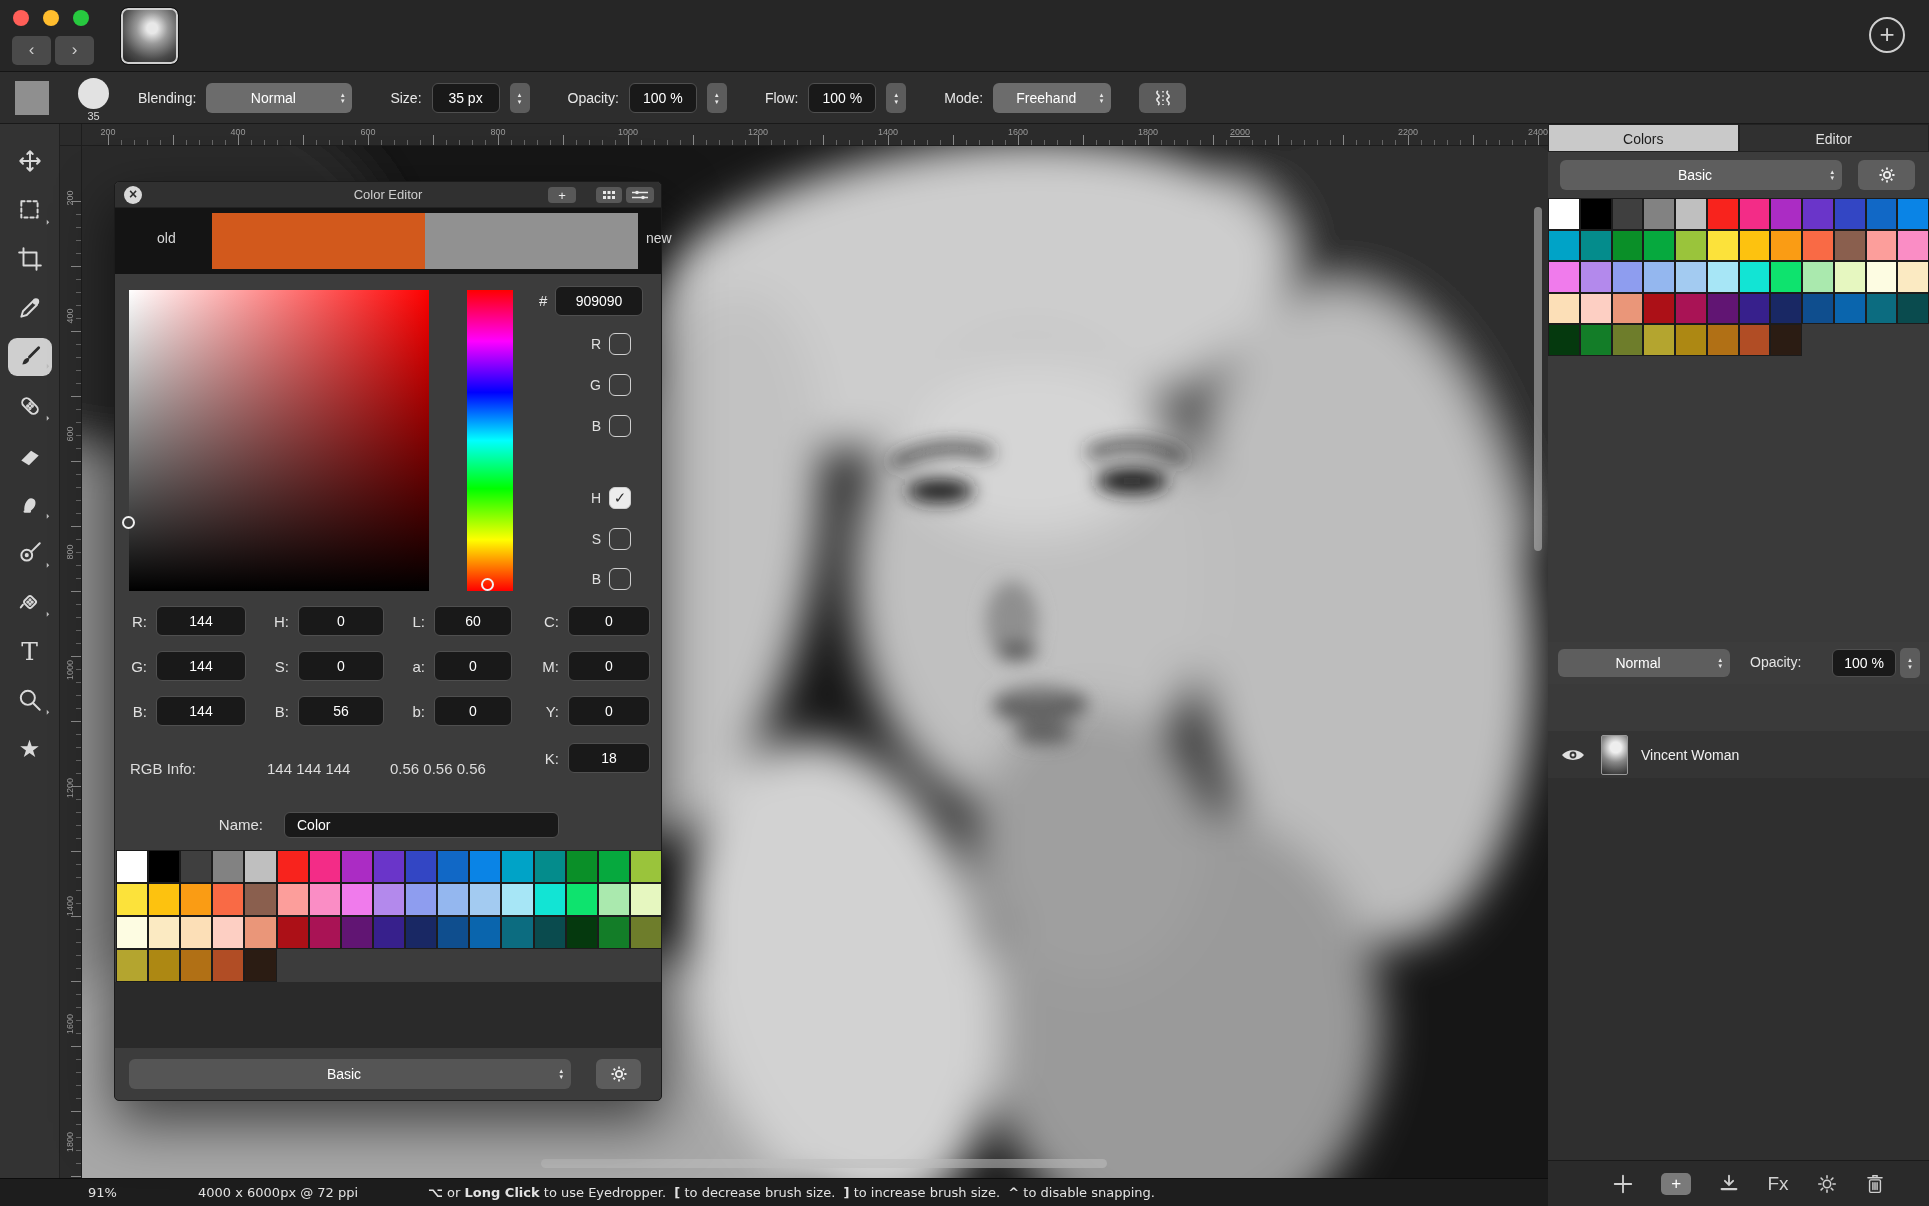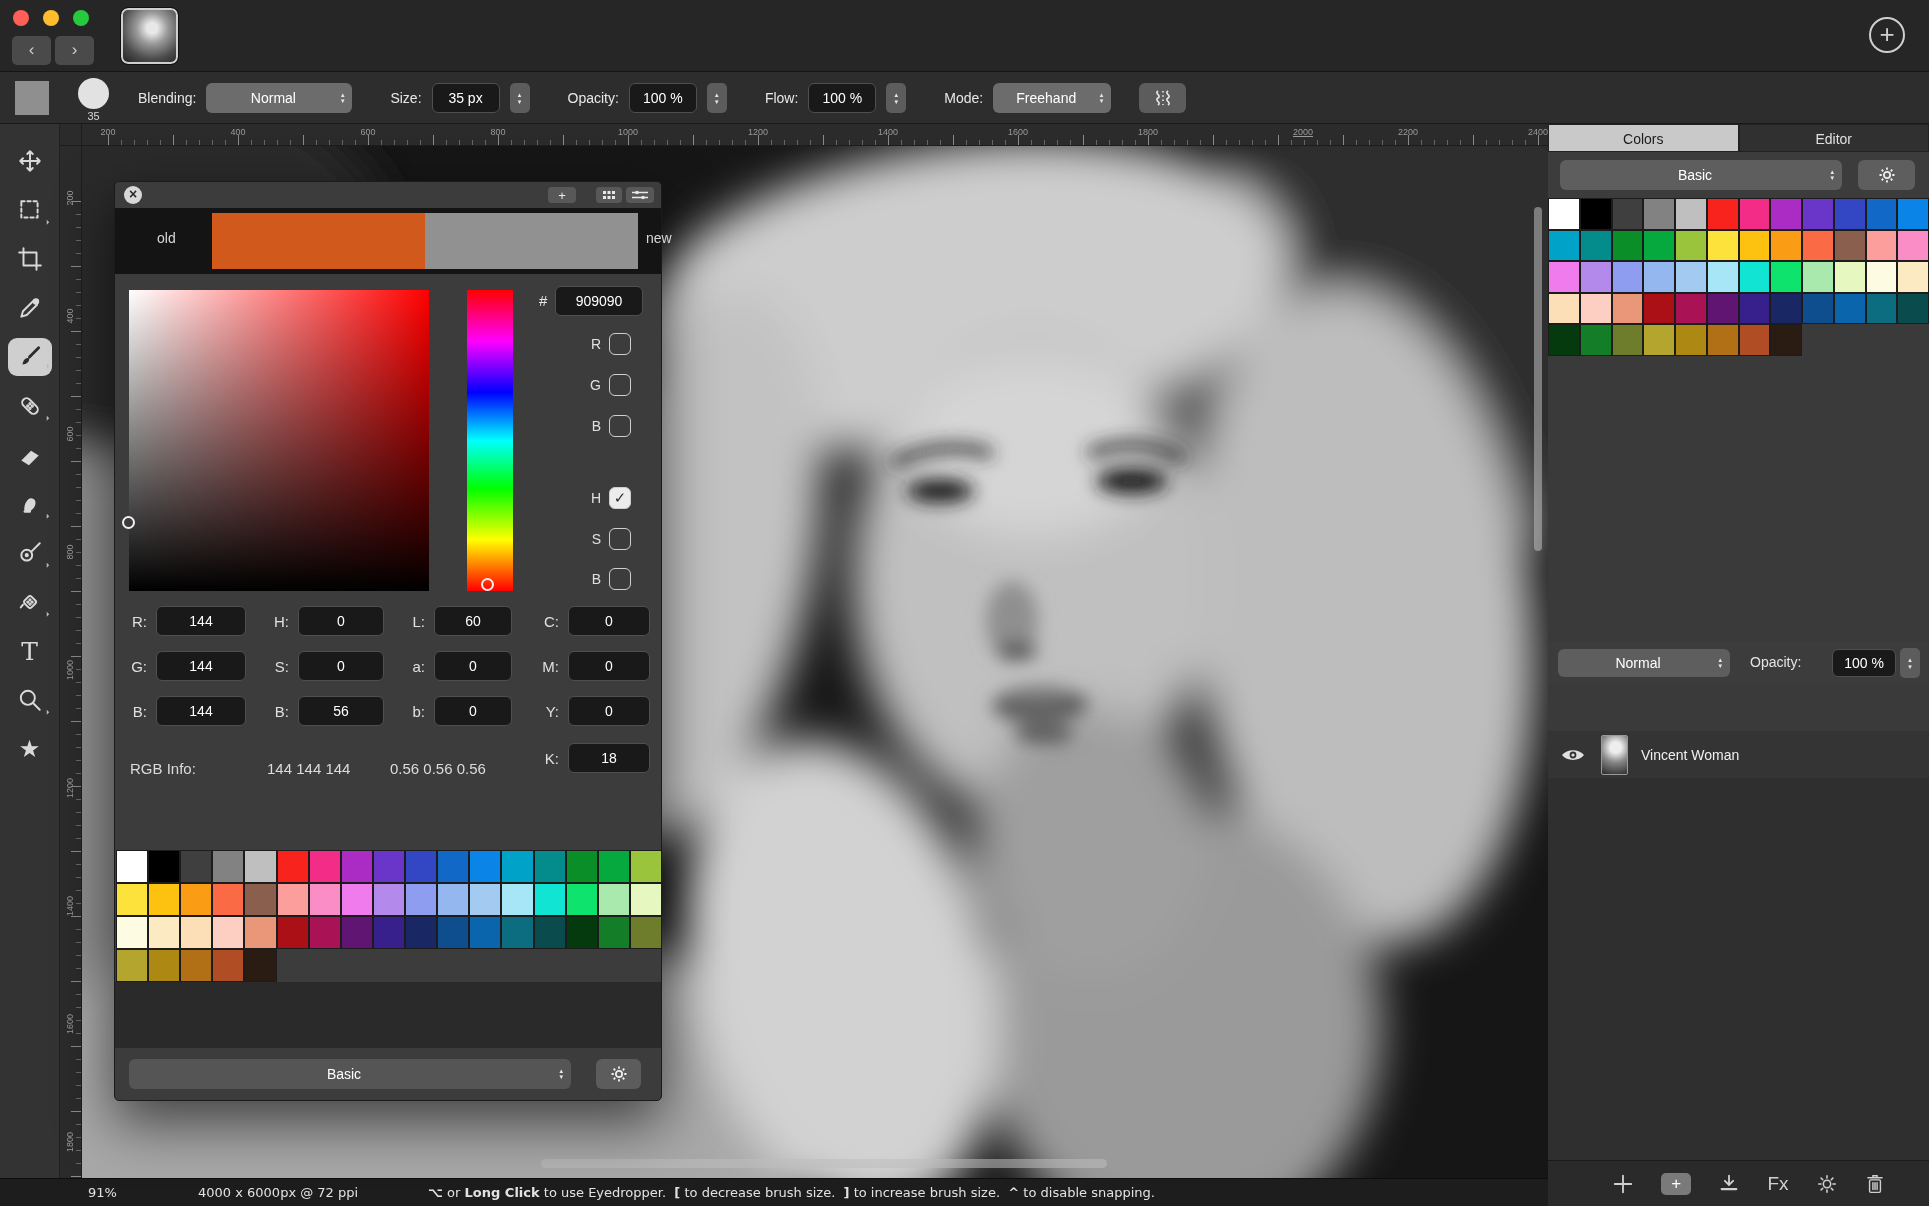--- a/index.html
+++ b/index.html
@@ -290,21 +290,21 @@
   <div class="ruler-top">
       <span class="rlabel" style="left: 33px;">200</span>
       <span class="rlabel" style="left: 163px;">400</span>
       <span class="rlabel" style="left: 293px;">600</span>
       <span class="rlabel" style="left: 423px;">800</span>
       <span class="rlabel" style="left: 553px;">1000</span>
       <span class="rlabel" style="left: 683px;">1200</span>
       <span class="rlabel" style="left: 813px;">1400</span>
       <span class="rlabel" style="left: 943px;">1600</span>
       <span class="rlabel" style="left: 1073px;">1800</span>
-      <span class="rlabel" style="left: 1228px; text-decoration: underline;">2000</span>
+      <span class="rlabel" style="left: 1165px; text-decoration: underline;">2000</span>
       <span class="rlabel" style="left: 1333px;">2200</span>
       <span class="rlabel" style="left: 1463px;">2400</span>
     </div>
   <div class="ruler-left">
       <span class="rlabel v" style="top: 47px;">200</span>
       <span class="rlabel v" style="top: 165px;">400</span>
       <span class="rlabel v" style="top: 283px;">600</span>
       <span class="rlabel v" style="top: 401px;">800</span>
       <span class="rlabel v" style="top: 519px;">1000</span>
       <span class="rlabel v" style="top: 637px;">1200</span>
@@ -348,20 +348,23 @@
         <ellipse cx="958" cy="560" rx="48" ry="20" fill="#777"></ellipse>
         <path d="M915 558 q45 16 88 -4" stroke="#2d2d2d" stroke-width="7" fill="none"></path>
         <ellipse cx="962" cy="588" rx="30" ry="10" fill="#5c5c5c"></ellipse>
       </g>
     </svg>
     <div class="hscroll"></div>
     <div class="vscroll"></div>
   </div>
 
   <div class="dlg">
+    <div class="dlg-title">
+      <div class="ttl">Color Editor</div>
+    </div>
     <div class="dlg-close">×</div>
     <div class="hdr-btn" style="left:433px; width:28px">+</div>
     <div class="hdr-btn" style="left:481px; width:26px">
       <svg width="12" height="9" viewBox="0 0 12 9">
           <g fill="#e8e8e8">
             <rect x="0" y="0" width="3" height="3"></rect>
             <rect x="4.5" y="0" width="3" height="3"></rect>
             <rect x="9" y="0" width="3" height="3"></rect>
             <rect x="0" y="5" width="3" height="3"></rect>
             <rect x="4.5" y="5" width="3" height="3"></rect>
@@ -476,20 +479,24 @@
         </div>
       <div class="frow" style="margin-top:2px">
           <span class="flbl" style="width:24px">K:</span>
           <div class="field" style="width:82px">18</div>
         </div>
     </div>
     <span class="rgbinfo" style="left:15px">RGB Info:</span>
     <span class="rgbinfo" style="left:152px">144 144 144</span>
     <span class="rgbinfo" style="left:275px">0.56 0.56 0.56</span>
 
+    <div class="namerow">
+      <span style="position:absolute; left:98px; width:50px; text-align:right; font-size:15px; line-height:26px; color:#e0e0e0">Name:</span>
+      <div class="field" style="position:absolute; left:169px; width:275px; height:26px; justify-content:flex-start; padding-left:12px">Color</div>
+    </div>
 
     <div class="pal pal17">
         <div class="swatch" style="background: rgb(255, 255, 255);"></div>
         <div class="swatch" style="background: rgb(0, 0, 0);"></div>
         <div class="swatch" style="background: rgb(63, 63, 63);"></div>
         <div class="swatch" style="background: rgb(130, 130, 130);"></div>
         <div class="swatch" style="background: rgb(191, 191, 191);"></div>
         <div class="swatch" style="background: rgb(248, 35, 29);"></div>
         <div class="swatch" style="background: rgb(243, 44, 135);"></div>
         <div class="swatch" style="background: rgb(171, 44, 196);"></div>

